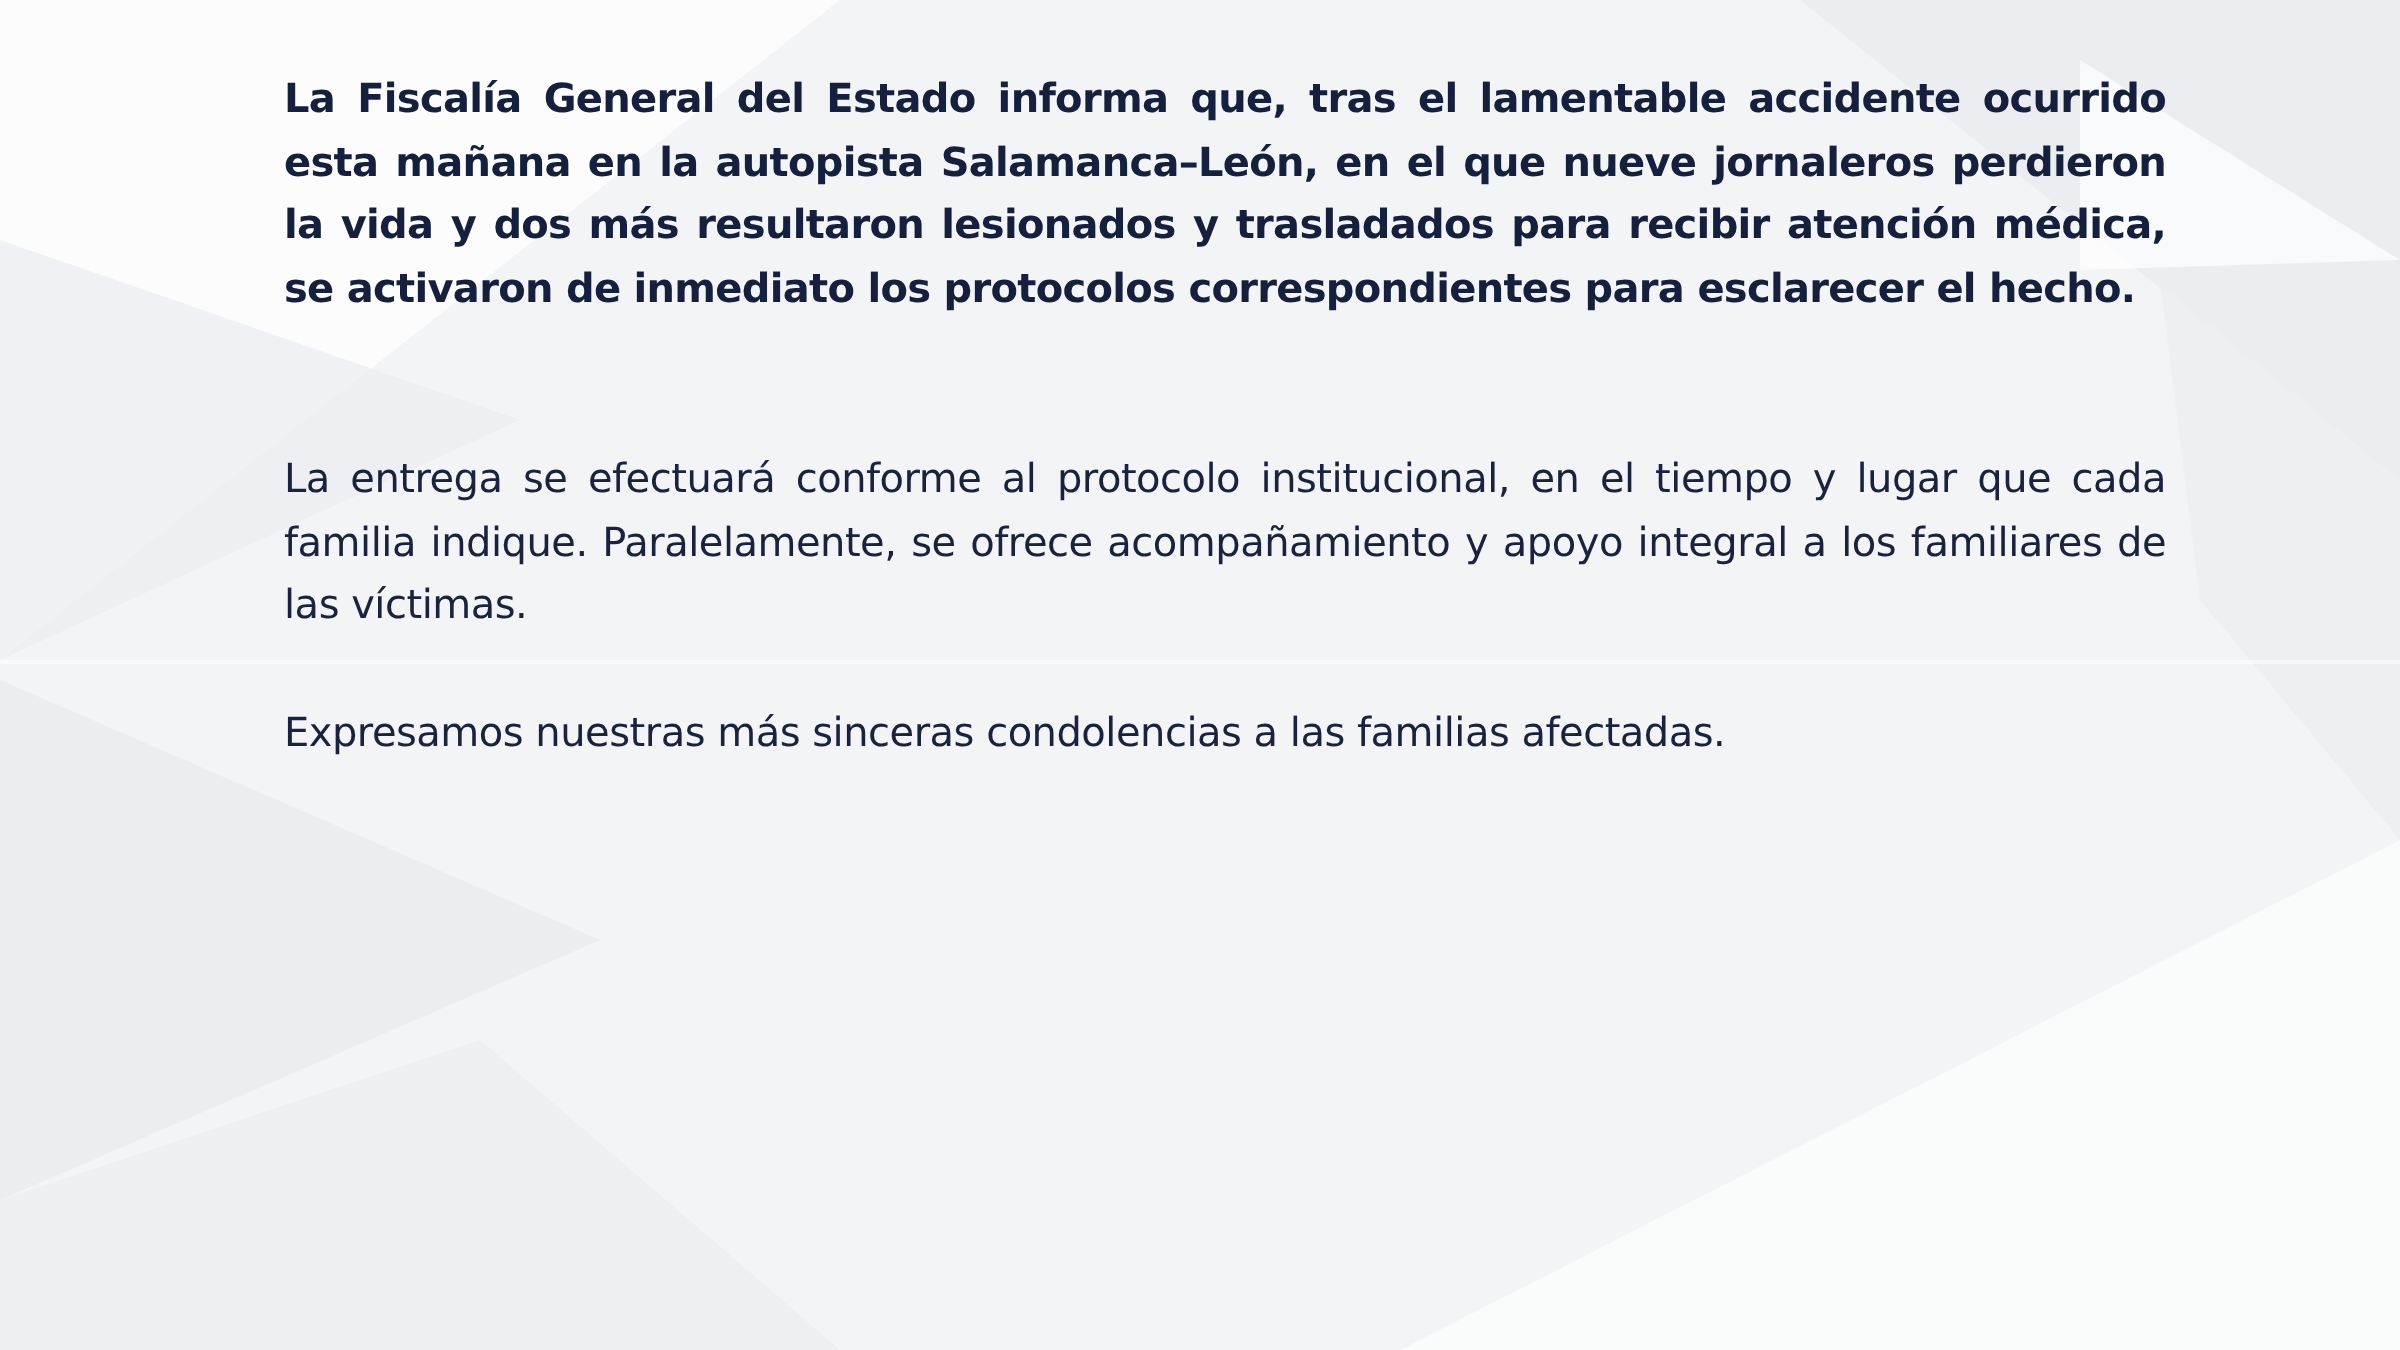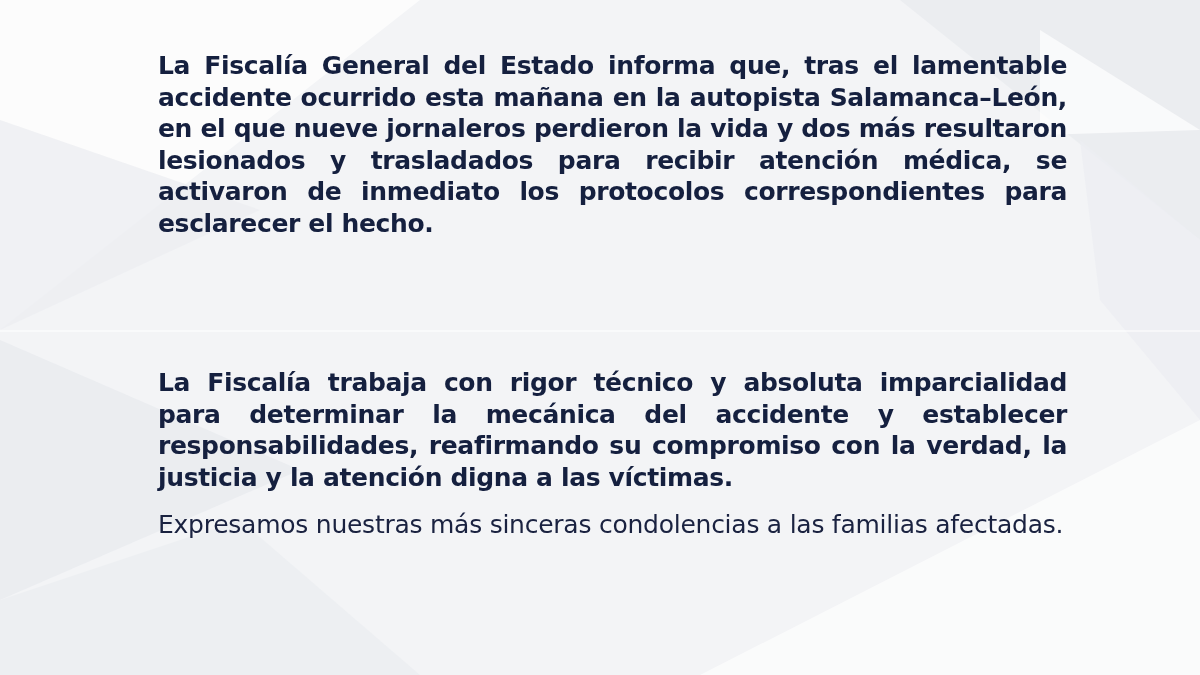--- a/index.html
+++ b/index.html
@@ -8,21 +8,21 @@
       background: #f4f5f7;
       font-family: "DejaVu Sans", "Liberation Sans", sans-serif;
     }
     .bg { position: absolute; inset: 0; z-index: 0; }
     .content {
       position: absolute; z-index: 1;
       left: 142px; top: 34px; width: 941px;
       color: #15203f;
     }
     .para {
-      margin: 16px; font-size: 25px; line-height: 31.5px;
+      margin: 0; font-size: 20px; line-height: 31.5px;
       text-align: justify; text-align-last: left;
       letter-spacing: -0.25px;
     }
     .para.bold { font-weight: bold; letter-spacing: -0.35px; }
     .para.regular { font-weight: normal; color: #1a2240; }
     .gap { height: 32px; }
     .tight { height: 0; }
   </style>
 </head>
 <body>
@@ -37,17 +37,17 @@
   <polygon points="1040,30 1200,130 1040,135" fill="#ffffff" opacity="0.7"></polygon>
   <polygon points="1080,140 1200,240 1200,420 1100,300" fill="#eceef2" opacity="0.8"></polygon>
   <polygon points="700,675 1200,420 1200,675" fill="#ffffff" opacity="0.6"></polygon>
   <rect x="0" y="330" width="1200" height="2" fill="#ffffff" opacity="0.5"></rect>
 </svg>
 
 <main class="content">
   <p class="para bold">La Fiscalía General del Estado informa que, tras el lamentable accidente ocurrido esta mañana en la autopista Salamanca–León, en el que nueve jornaleros perdieron la vida y dos más resultaron lesionados y trasladados para recibir atención médica, se activaron de inmediato los protocolos correspondientes para esclarecer el hecho.</p>
   <div class="gap"></div>
   <div class="gap"></div>
+  <p class="para regular">La entrega se efectuará conforme al protocolo institucional, en el tiempo y lugar que cada familia indique. Paralelamente, se ofrece acompañamiento y apoyo integral a los familiares de las víctimas.</p>
   <div class="gap"></div>
-  <p class="para bold">La Fiscalía trabaja con rigor técnico y absoluta imparcialidad para determinar la mecánica del accidente y establecer responsabilidades, reafirmando su compromiso con la verdad, la justicia y la atención digna a las víctimas.</p>
   <div class="tight"></div>
   <p class="para regular">Expresamos nuestras más sinceras condolencias a las familias afectadas.</p>
 </main>
 
 </body></html>

